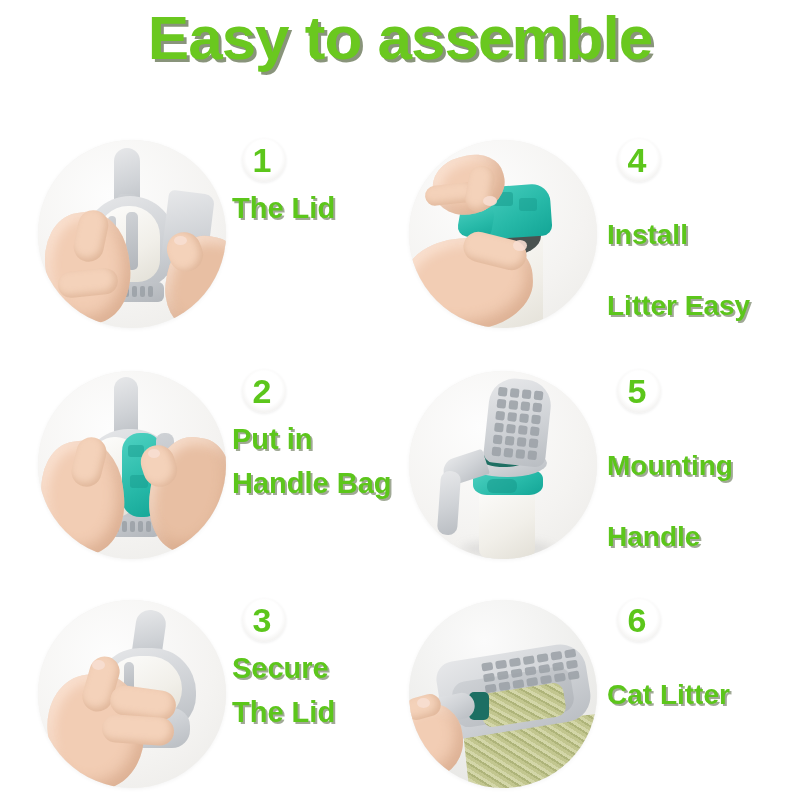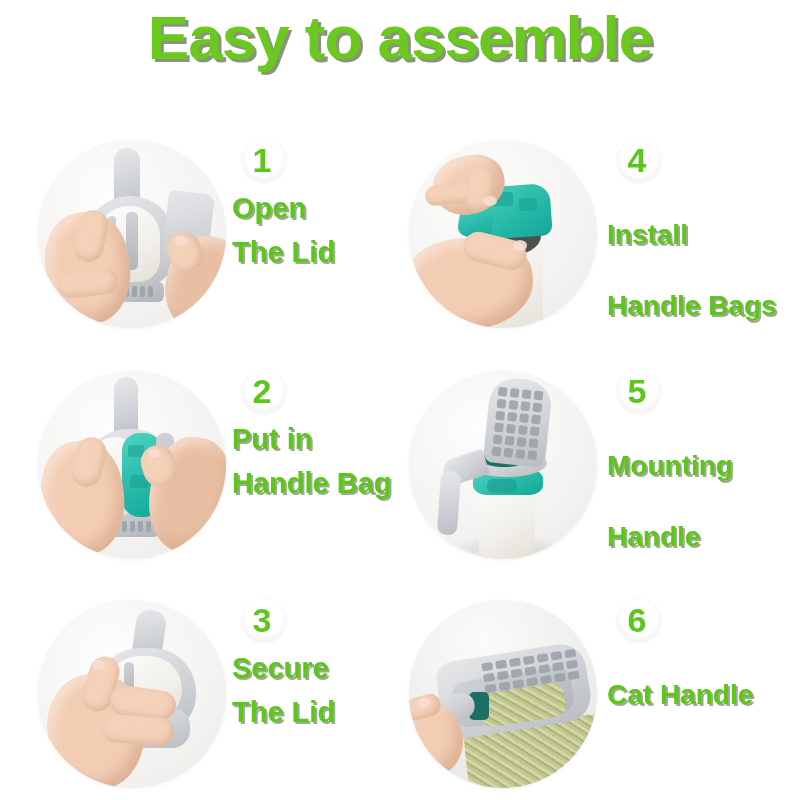--- a/index.html
+++ b/index.html
@@ -158,21 +158,20 @@
 
         <div class="hand dark" style="left:128px;top:96px;width:76px;height:96px;transform:rotate(11deg);"></div>
         <div class="finger" style="left:130px;top:92px;width:34px;height:40px;transform:rotate(-22deg);"></div>
         <div class="nail" style="left:136px;top:96px;width:13px;height:9px;"></div>
       </div>
     </div>
     <div class="caption">
       <div class="num">
         <span>1</span>
       </div>
-      <div class="label">Open</div>
       <div class="label">The Lid</div>
     </div>
   </div>
 
   <div class="step c0 r1">
     <div class="photo">
       <div class="scene">
         <div class="bg-soft"></div>
         <div class="grey" style="left:76px;top:6px;width:24px;height:64px;border-radius:12px 12px 4px 4px;"></div>
         <div class="grey" style="left:44px;top:58px;width:96px;height:96px;border-radius:46px;"></div>
@@ -255,21 +254,21 @@
         <div class="hand" style="left:-6px;top:98px;width:130px;height:92px;transform:rotate(-4deg);"></div>
         <div class="finger" style="left:54px;top:96px;width:64px;height:30px;transform:rotate(14deg);"></div>
         <div class="nail" style="left:104px;top:100px;width:14px;height:11px;"></div>
       </div>
     </div>
     <div class="caption">
       <div class="num">
         <span>4</span>
       </div>
       <div class="label">Install</div>
-      <div class="label">Handle Bags</div>
+      <div class="label">Litter Easy</div>
     </div>
   </div>
 
   <div class="step c1 r1">
     <div class="photo">
       <div class="scene">
         <div class="bg-soft"></div>
         <div class="shadow-el" style="left:52px;top:170px;width:92px;height:16px;"></div>
 
         <div class="white-body" style="left:70px;top:110px;width:56px;height:78px;border-radius:8px 8px 10px 10px;"></div>
@@ -361,17 +360,17 @@
         <div class="grey" style="left:10px;top:96px;width:56px;height:26px;border-radius:14px;transform:rotate(-12deg);"></div>
         <div class="hand" style="left:-16px;top:104px;width:70px;height:74px;transform:rotate(-8deg);"></div>
         <div class="finger" style="left:-4px;top:96px;width:36px;height:22px;transform:rotate(-16deg);"></div>
         <div class="nail" style="left:8px;top:98px;width:13px;height:10px;"></div>
       </div>
     </div>
     <div class="caption">
       <div class="num">
         <span>6</span>
       </div>
-      <div class="label">Cat Handle</div>
+      <div class="label">Cat Litter</div>
     </div>
   </div>
 
 </div>
 
 </body></html>

